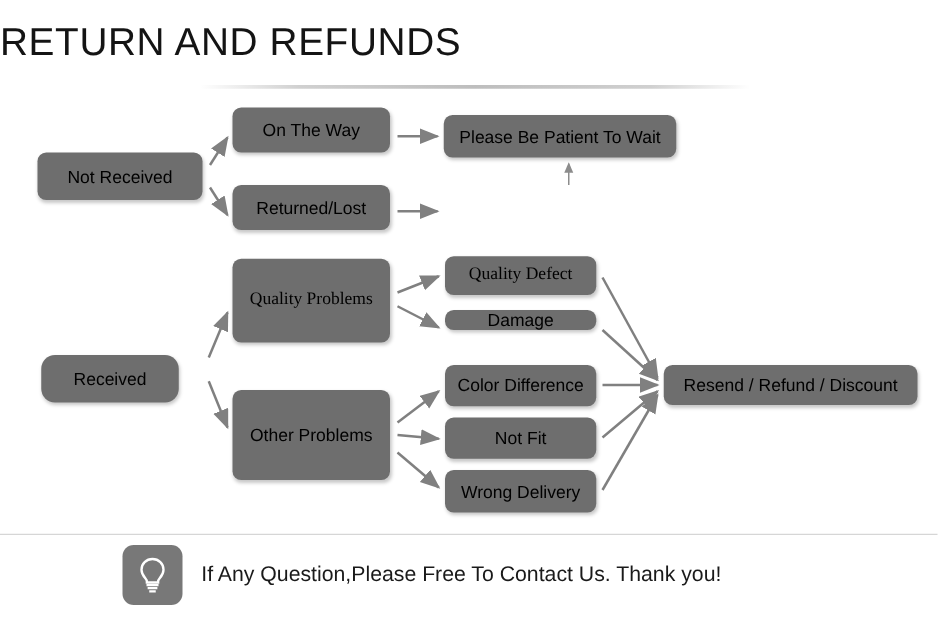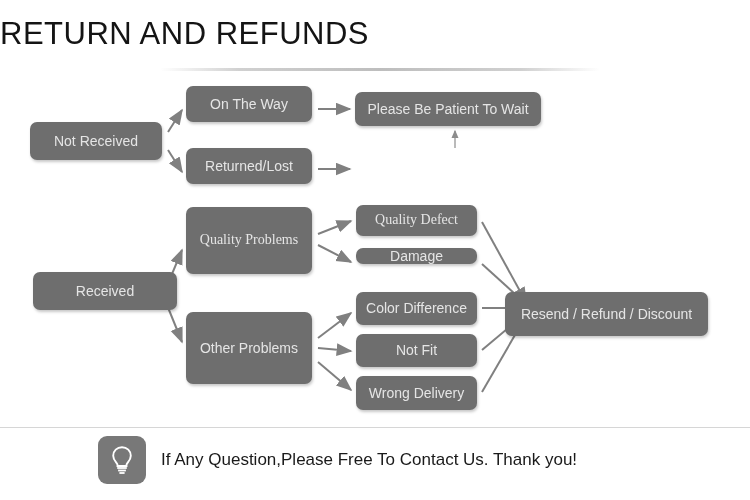--- a/index.html
+++ b/index.html
@@ -42,21 +42,21 @@
       rgba(186,186,186,0.95) 50%,
       rgba(200,200,200,0.85) 82%,
       rgba(255,255,255,0) 100%);
     border-radius: 2px;
   }
   
   .node {
     position: absolute;
     box-sizing: border-box;
     background: #6e6e6e;
-    color: #e5e5e5;
+    color: #000000;
     border-radius: 7px;
     display: flex;
     align-items: center;
     justify-content: center;
     font-size: 14px;
     text-align: center;
     line-height: 1.15;
     box-shadow: 1px 2px 3px rgba(0,0,0,0.22);
     padding: 0 6px;
     user-select: none;
@@ -147,29 +147,29 @@
       <path d="M482,392 L526,316"></path>
     </g>
 
     <path d="M455,148 L455,131" stroke="#8c8c8c" stroke-width="1.2" fill="none" marker-end="url(#ah-thin)"></path>
   </svg>
 
   <div class="node" style="left:30px;top:122px;width:132px;height:38px;">Not Received</div>
   <div class="node" style="left:186px;top:86px;width:126px;height:36px;">On The Way</div>
   <div class="node" style="left:186px;top:148px;width:126px;height:36px;">Returned/Lost</div>
   <div class="node" style="left:355px;top:92px;width:186px;height:34px;">Please Be Patient To Wait</div>
-  <div class="node" style="left:33px;top:272px;width:144px;height:38px;">Received</div>
+  <div class="node" style="left:33px;top:284px;width:110px;height:38px;border-radius:11px;">Received</div>
   <div class="node" style="left:186px;top:207px;width:126px;height:67px;font-family:Liberation Serif, serif;">Quality Problems</div>
   <div class="node" style="left:186px;top:312px;width:126px;height:72px;">Other Problems</div>
   <div class="node" style="left:356px;top:205px;width:121px;height:31px;font-family:Liberation Serif, serif;">Quality Defect</div>
   <div class="node" style="left:356px;top:248px;width:121px;height:16px;">Damage</div>
   <div class="node" style="left:356px;top:292px;width:121px;height:33px;">Color Difference</div>
   <div class="node" style="left:356px;top:334px;width:121px;height:33px;">Not Fit</div>
   <div class="node" style="left:356px;top:376px;width:121px;height:34px;">Wrong Delivery</div>
-  <div class="node" style="left:505px;top:292px;width:203px;height:44px;">Resend / Refund / Discount</div>
+  <div class="node" style="left:531px;top:292px;width:203px;height:32px;">Resend / Refund / Discount</div>
 
   <div class="footer-rule"></div>
   <div class="footer">
     <div class="bulb-badge">
       <svg width="34" height="34" viewBox="0 0 34 34" xmlns="http://www.w3.org/2000/svg">
         <path d="M17 4.2c-5.0 0-8.8 3.8-8.8 8.5 0 3.1 1.6 5.1 2.9 6.7 0.8 1.0 1.4 1.8 1.4 2.7v0.9h9v-0.9c0-0.9 0.6-1.7 1.4-2.7 1.3-1.6 2.9-3.6 2.9-6.7 0-4.7-3.8-8.5-8.8-8.5z" fill="none" stroke="#ffffff" stroke-width="1.9"></path>
         <line x1="12.2" y1="25.0" x2="21.8" y2="25.0" stroke="#ffffff" stroke-width="1.8"></line>
         <line x1="13.1" y1="27.5" x2="20.9" y2="27.5" stroke="#ffffff" stroke-width="1.8"></line>
         <line x1="14.4" y1="30.0" x2="19.6" y2="30.0" stroke="#ffffff" stroke-width="1.8"></line>
       </svg>

